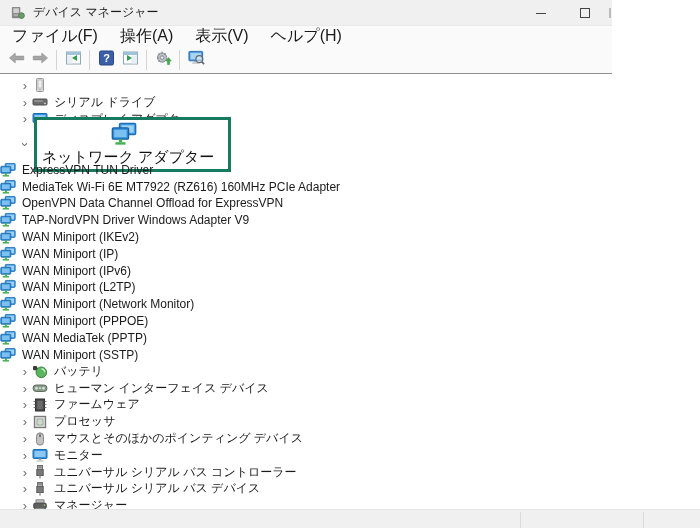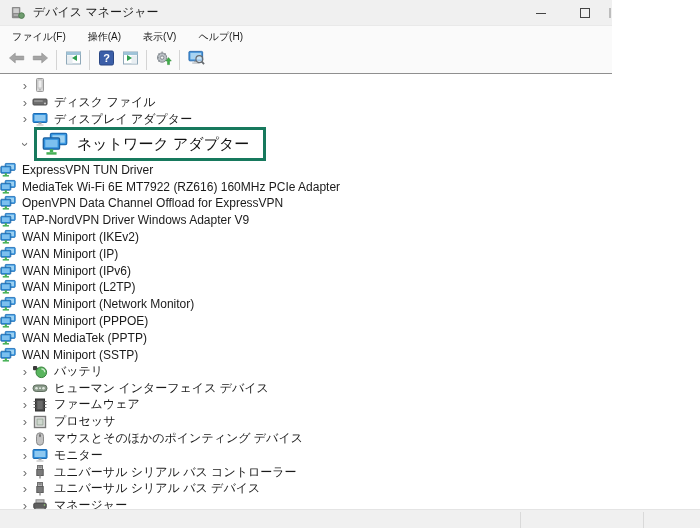--- a/index.html
+++ b/index.html
@@ -14,21 +14,21 @@
   .title-text { font-size:12px; color:#1a1a1a; }
   .win-controls { position:absolute; right:0; top:0; height:26px; display:flex; align-items:center; }
   .ctrl { width:44px; height:26px; display:flex; align-items:center; justify-content:center; }
   .min-glyph { width:10px; height:1px; background:#444; display:block; }
   .max-glyph { width:10px; height:10px; border:1px solid #444; display:block; }
   .close-partial { width:5px; overflow:hidden; }
   .close-partial span { display:block; width:2px; height:10px; background:#bdbdbd; }
 
   
   .menu-bar { height:21px; background:#fafafa; display:flex; align-items:center; padding-left:1px; }
-  .menu-item { font-size:10px; color:#1a1a1a; padding:0 11px; height:21px;
+  .menu-item { font-size:16px; color:#1a1a1a; padding:0 11px; height:21px;
     display:flex; align-items:center; cursor:default; }
 
   
   .toolbar { height:26px; background:#fafafa; display:flex; align-items:center;
     padding-left:4px; box-shadow:0 1px 0 #dcdcdc; }
   .tb-btn { width:24px; height:22px; display:flex; align-items:center; justify-content:center; }
   .tb-btn svg { width:17px; height:16px; }
   .tb-sep { width:1px; height:20px; background:#d4d4d4; margin:0 4px; }
 
   
@@ -39,21 +39,21 @@
     color:#1a1a1a; white-space:nowrap; }
   .lvl0 { padding-left:18px; }
   .lvl1 { }
   .chev { width:14px; font-size:13px; color:#6e6e6e; display:flex;
     align-items:center; justify-content:center; flex:0 0 14px; }
   .chev.expanded { transform:rotate(90deg); }
   .t-icon { width:16px; height:16px; margin-right:6px; flex:0 0 16px; }
   .t-icon svg { width:16px; height:16px; display:block; }
   .row-highlight { height:34px; }
   .hl-box { display:inline-flex; align-items:center; background:#fff;
-    border:3px solid #17795d; padding:2px 14px 2px 5px; margin-left:2px; }
+    border:3px solid #17795d; padding:2px 14px 2px 5px; margin-left:2px;flex-direction:column; }
   .hl-box .t-icon { width:26px; height:24px; flex:0 0 26px; margin-right:9px; }
   .hl-box .t-icon svg { width:26px; height:24px; }
   .hl-label { font-size:15px; color:#111; }
 
   
   .bottom-strip { position:absolute; left:0; bottom:0; width:700px; height:19px;
     background:#f0f0f0; border-top:1px solid #e4e4e4; z-index:5; }
   .strip-sep { position:absolute; top:2px; bottom:0; width:1px; background:#d9d9d9; }
 </style>
 </head>
@@ -162,21 +162,21 @@
         </div>
         <div class="tree-row lvl0">
           <span class="chev">›</span>
           <span class="t-icon">
             <svg viewBox="0 0 16 16">
               <rect x="1" y="5" width="14" height="6" rx="1" fill="#6d6d6d" stroke="#4f4f4f"></rect>
               <rect x="2.2" y="6.3" width="8.5" height="1.5" fill="#9a9a9a"></rect>
               <circle cx="13" cy="9.4" r="0.9" fill="#d6d6d6"></circle>
             </svg>
           </span>
-          <span>ディスク ファイル</span>
+          <span>シリアル ドライブ</span>
         </div>
         <div class="tree-row lvl0">
           <span class="chev">›</span>
           <span class="t-icon">
             <svg viewBox="0 0 16 16">
               <rect x="1" y="2.5" width="14" height="9" rx="1" fill="#2f8fdc" stroke="#1d6cb4"></rect>
               <rect x="2.5" y="4" width="11" height="6" fill="#8ec8f0"></rect>
               <rect x="6.5" y="11.5" width="3" height="1.8" fill="#a9a9a9"></rect>
               <rect x="4.5" y="13.3" width="7" height="1.4" fill="#c9c9c9"></rect>
             </svg>

